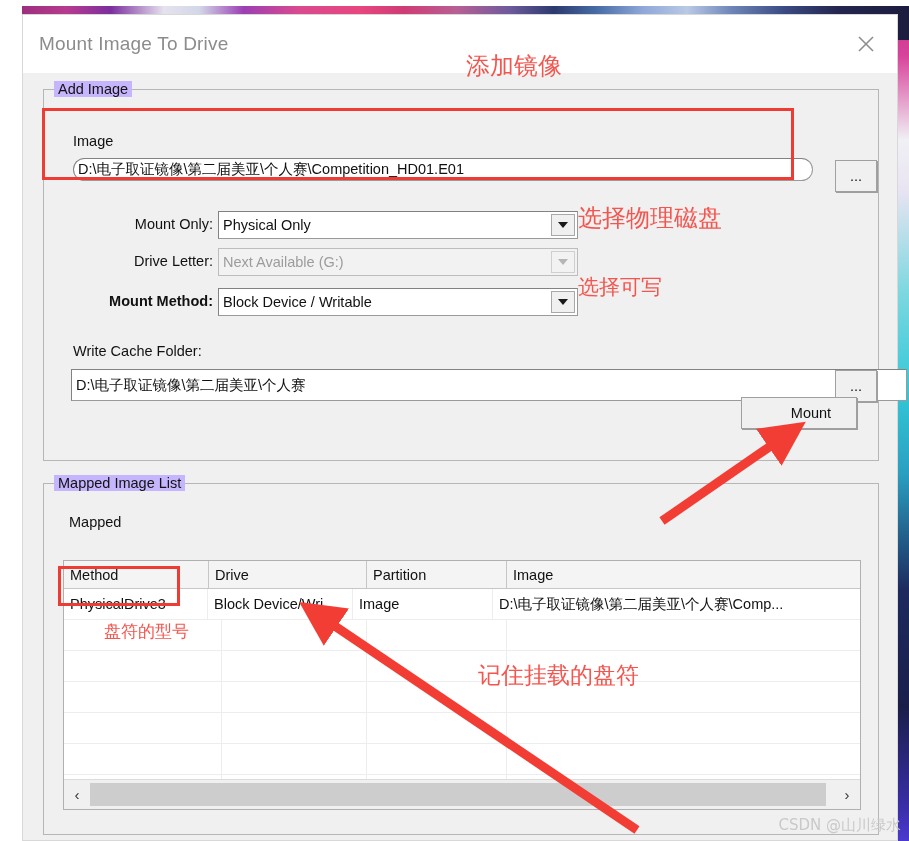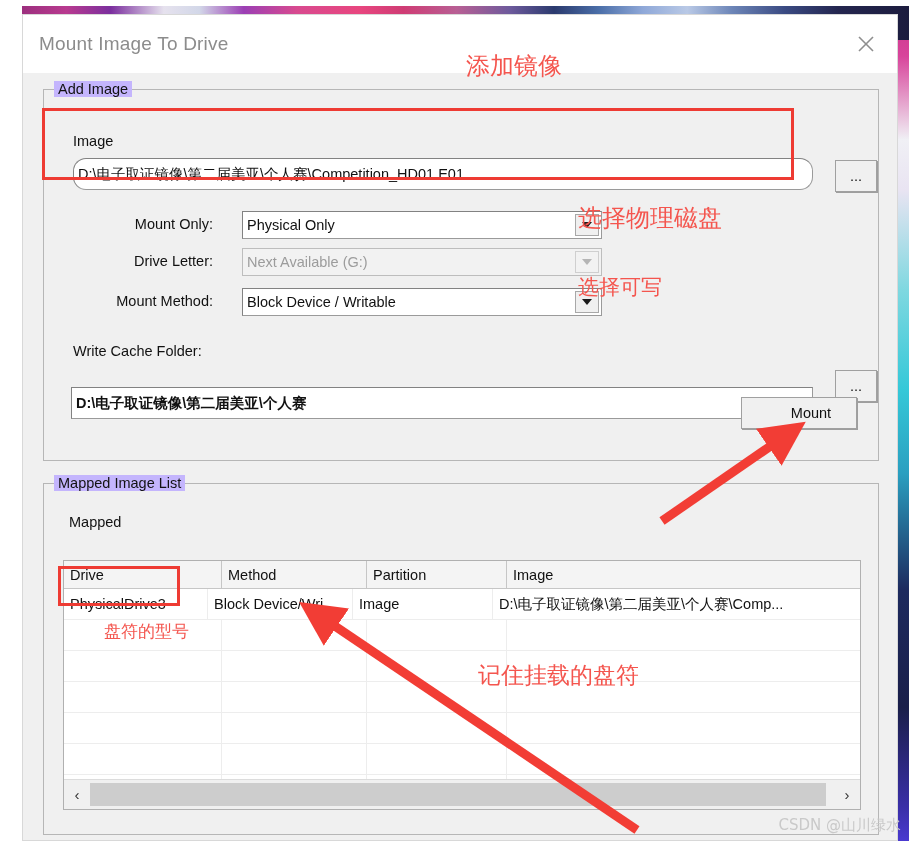--- a/index.html
+++ b/index.html
@@ -67,21 +67,21 @@
   .textbox{
     position:absolute;box-sizing:border-box;background:#fff;
     border:1px solid #9a9a9a;border-top-color:#828282;border-left-color:#828282;
     font-size:14.5px;color:#111;display:flex;align-items:center;
     padding:0 4px;white-space:nowrap;overflow:hidden;
   }
   .combo{
     position:absolute;box-sizing:border-box;background:#fff;
     border:1px solid #9a9a9a;border-top-color:#828282;border-left-color:#828282;
     font-size:14.5px;color:#111;display:flex;align-items:center;
-    padding:0 4px;white-space:nowrap;overflow:hidden;margin-left:24px;
+    padding:0 4px;white-space:nowrap;overflow:hidden;
   }
   .combo.disabled{background:#f2f2f2;color:#9c9c9c;border-color:#bdbdbd;}
   .combo .arrowbox{
     position:absolute;right:2px;top:2px;bottom:2px;width:22px;
     background:#f0f0f0;border:1px solid #a8a8a8;
     display:flex;align-items:center;justify-content:center;
   }
   .combo.disabled .arrowbox{background:#f2f2f2;border-color:#cfcfcf;}
   .caret{
     width:0;height:0;border-left:5px solid transparent;border-right:5px solid transparent;
@@ -161,66 +161,66 @@
       </svg>
     </div>
   </div>
 
   <div class="groupbox" id="grp-add">
     <span class="group-legend">Add Image</span>
   </div>
 
   <div class="lbl" style="left:50px;top:118px;">Image</div>
 
-  <div class="textbox" style="left:50px;top:143px;width:740px;height:32px;border-radius:13px;">D:\电子取证镜像\第二届美亚\个人赛\Competition_HD01.E01</div>
+  <div class="textbox" style="left:50px;top:143px;width:740px;height:23px;border-radius:13px;">D:\电子取证镜像\第二届美亚\个人赛\Competition_HD01.E01</div>
 
   <div class="btn" style="left:812px;top:145px;width:42px;height:32px;">...</div>
 
   <div class="lbl-right" style="left:60px;top:201px;width:130px;">Mount Only:</div>
   <div class="combo" style="left:195px;top:196px;width:360px;height:28px;">
     <span>Physical Only</span>
     <span class="arrowbox">
         <span class="caret"></span>
       </span>
   </div>
 
   <div class="lbl-right" style="left:60px;top:238px;width:130px;">Drive Letter:</div>
   <div class="combo disabled" style="left:195px;top:233px;width:360px;height:28px;">
     <span>Next Available (G:)</span>
     <span class="arrowbox">
         <span class="caret"></span>
       </span>
   </div>
 
-  <div class="lbl-right" style="left:50px;top:278px;width:140px;">Mount Method:</div>
+  <div class="lbl-right" style="left:50px;top:278px;width:140px;font-weight:bold;">Mount Method:</div>
   <div class="combo" style="left:195px;top:273px;width:360px;height:28px;">
     <span>Block Device / Writable</span>
     <span class="arrowbox">
         <span class="caret"></span>
       </span>
   </div>
 
   <div class="lbl" style="left:50px;top:328px;">Write Cache Folder:</div>
 
-  <div class="textbox" style="left:48px;top:372px;width:742px;height:32px;font-weight:bold;">D:\电子取证镜像\第二届美亚\个人赛</div>
+  <div class="textbox" style="left:48px;top:354px;width:836px;height:32px;">D:\电子取证镜像\第二届美亚\个人赛</div>
 
   <div class="btn" style="left:812px;top:355px;width:42px;height:32px;">...</div>
 
   <div class="btn" style="left:718px;top:382px;width:116px;height:32px;padding-left:24px;">Mount</div>
 
   <div class="groupbox" id="grp-mapped">
     <span class="group-legend">Mapped Image List</span>
   </div>
 
   <div class="lbl" style="left:46px;top:499px;">Mapped</div>
 
   <div id="listview">
     <div id="lv-header">
+      <div class="lv-th" style="width:145px;">Method</div>
       <div class="lv-th" style="width:158px;">Drive</div>
-      <div class="lv-th" style="width:145px;">Method</div>
       <div class="lv-th" style="width:140px;">Partition</div>
       <div class="lv-th" style="flex:1;border-right:none;">Image</div>
     </div>
 
     <div class="lv-row">
       <div class="lv-td" style="width:144px;">PhysicalDrive3</div>
       <div class="lv-td" style="width:145px;">Block Device/Wri...</div>
       <div class="lv-td" style="width:140px;">Image</div>
       <div class="lv-td" style="flex:1;border-right:none;">D:\电子取证镜像\第二届美亚\个人赛\Comp...</div>
     </div>

